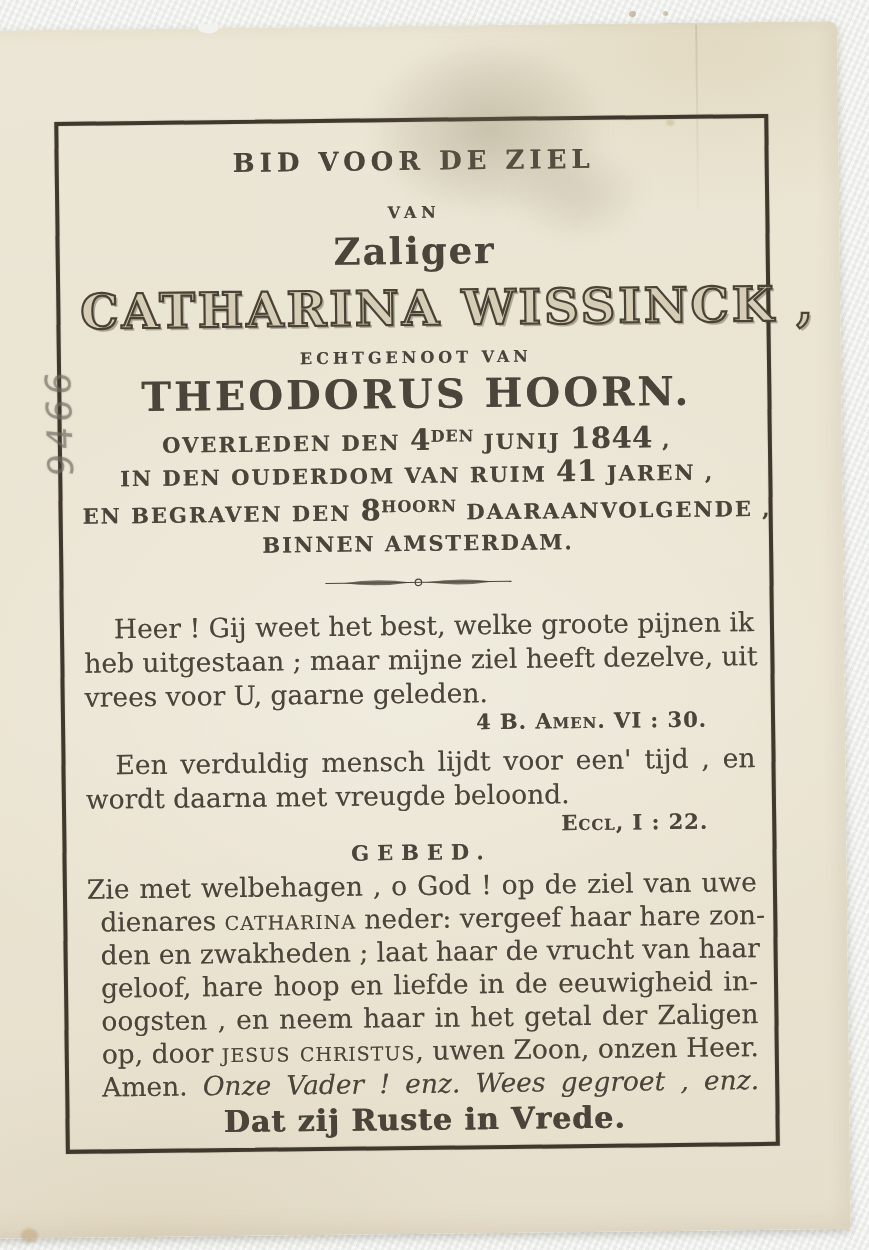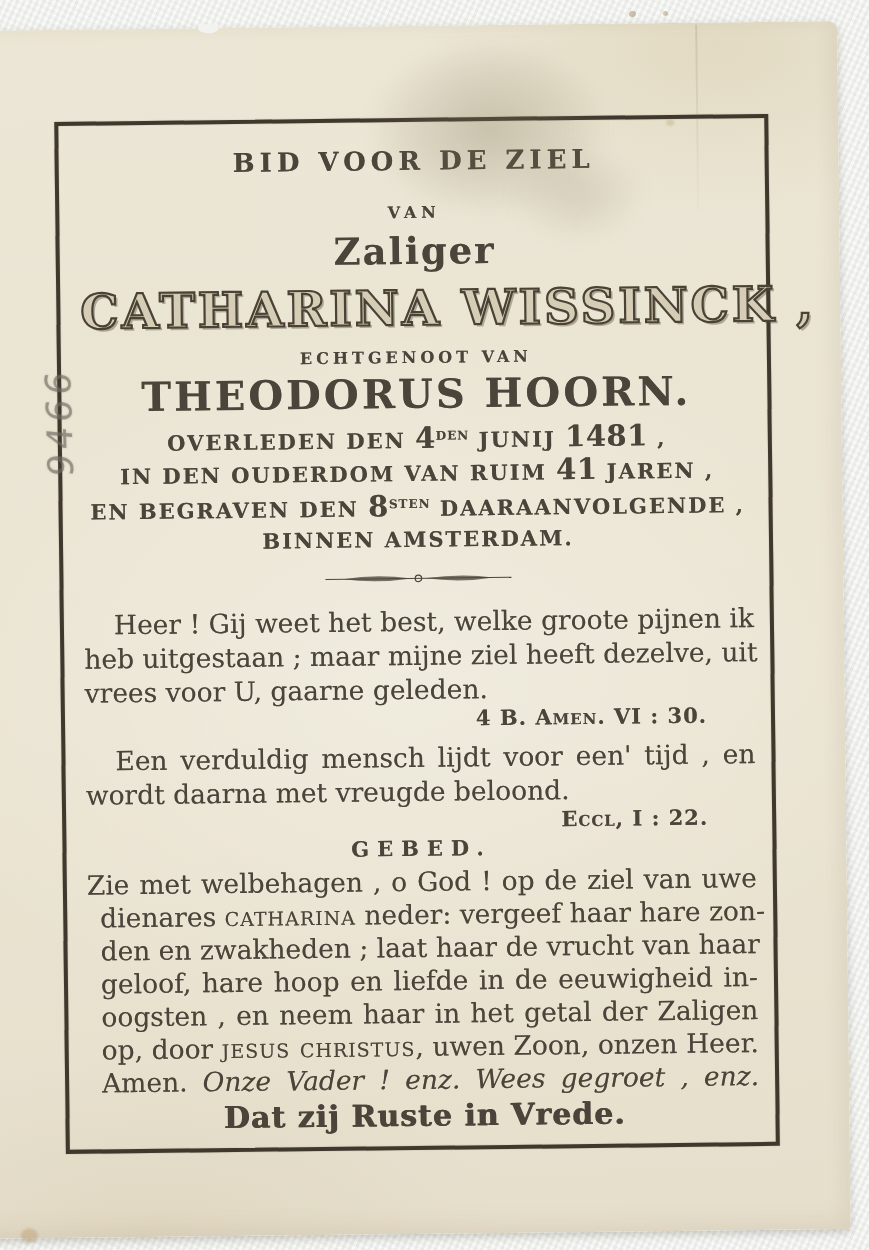--- a/index.html
+++ b/index.html
@@ -47,21 +47,21 @@
     text-shadow: 2.5px 2.5px 0 rgba(73,66,53,0.38);
   }
   @supports not (-webkit-text-stroke: 1px black) {
     .name { color: #494235; }
   }
   .echtgenoot { margin-top: 12px; font-size: 16px; font-weight: bold; letter-spacing: 4px; }
   .spouse     { margin-top: 4px; font-size: 40px; font-weight: bold; letter-spacing: 3px; line-height: 46px; }
   .obituary   { margin-top: 4px; font-size: 21px; font-weight: bold; letter-spacing: 2px; }
   .obituary .line { text-align: center; line-height: 31px; white-space: nowrap; }
   .obituary .num  { font-size: 29px; letter-spacing: 0.5px; }
-  .obituary .ord  { font-size: 12px; vertical-align: 8px; letter-spacing: 1px; margin-top: 8px; }
+  .obituary .ord  { font-size: 16px; vertical-align: 8px; letter-spacing: 1px; margin-top: 8px; }
   .divider { display: block; margin: 16px auto 0; width: 190px; height: 14px; }
   .scripture { margin-top: 20px; font-size: 26.5px; }
   .scripture .line { line-height: 34px; text-align: justify; text-align-last: justify; white-space: nowrap; }
   .scripture .line:first-child { text-indent: 30px; }
   .scripture .line:last-child  { text-align-last: left; }
   .citation { font-size: 21px; font-weight: bold; text-align: right; padding-right: 48px; line-height: 24px; letter-spacing: 1px; }
   .sc { font-variant: small-caps; letter-spacing: 1px; }
   .it { font-style: italic; }
   .gebed { margin-top: 4px; font-size: 21px; font-weight: bold; letter-spacing: 8px; line-height: 24px; }
   .prayer-lines { margin-top: 4px; font-size: 26.5px; }
@@ -114,23 +114,23 @@
 
       <div class="zaliger center">Zaliger</div>
 
       <div class="name center">CATHARINA WISSINCK ,</div>
 
       <div class="echtgenoot center">ECHTGENOOT VAN</div>
 
       <div class="spouse center">THEODORUS HOORN.</div>
 
       <div class="obituary">
-          <div class="line"><span>OVERLEDEN DEN </span><span class="num">4</span><span class="ord">DEN</span><span> JUNIJ </span><span class="num">1481</span><span> ,</span></div>
+          <div class="line"><span>OVERLEDEN DEN </span><span class="num">4</span><span class="ord">DEN</span><span> JUNIJ </span><span class="num">1844</span><span> ,</span></div>
           <div class="line"><span>IN DEN OUDERDOM VAN RUIM </span><span class="num">41</span><span> JAREN ,</span></div>
-          <div class="line"><span>EN BEGRAVEN DEN </span><span class="num">8</span><span class="ord">STEN</span><span> DAARAANVOLGENDE ,</span></div>
+          <div class="line"><span>EN BEGRAVEN DEN </span><span class="num">8</span><span class="ord">HOORN</span><span> DAARAANVOLGENDE ,</span></div>
           <div class="line"><span>BINNEN AMSTERDAM.</span></div>
         </div>
 
       <svg class="divider" viewBox="0 0 190 14" xmlns="http://www.w3.org/2000/svg">
         <line x1="2" y1="7.5" x2="188" y2="7.5" stroke="#4b443a" stroke-width="1"></line>
         <path d="M20,7.5 Q52,2.5 88,7.5 Q52,12.5 20,7.5 Z" fill="#4b443a" opacity="0.75"></path>
         <path d="M170,7.5 Q138,2.5 102,7.5 Q138,12.5 170,7.5 Z" fill="#4b443a" opacity="0.75"></path>
         <circle cx="95" cy="7.5" r="3.2" fill="none" stroke="#4b443a" stroke-width="1.2"></circle>
       </svg>
 

